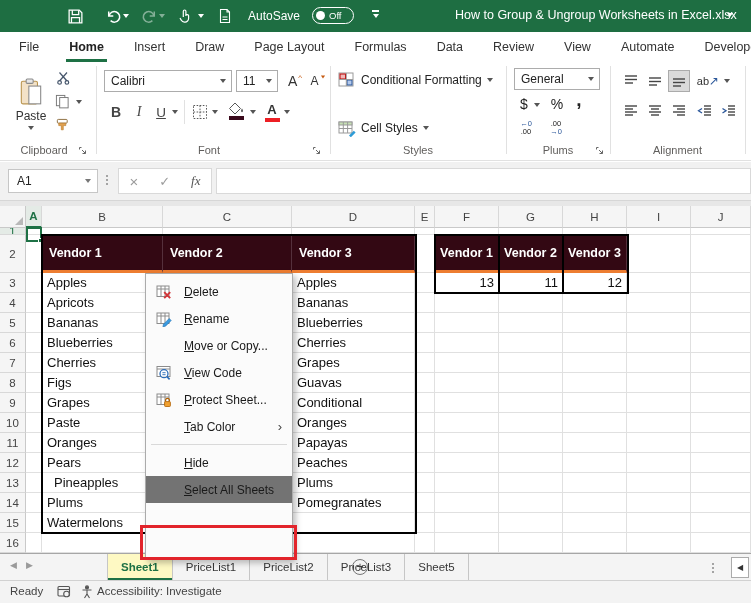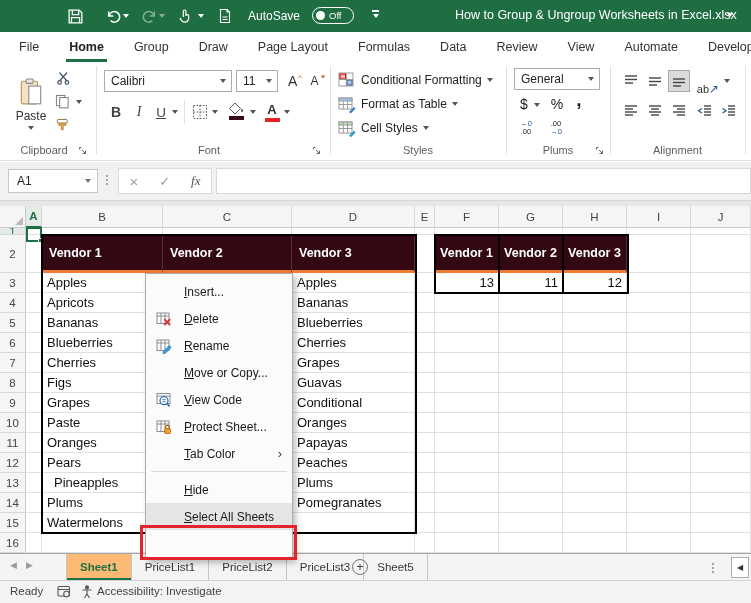--- a/index.html
+++ b/index.html
@@ -72,31 +72,31 @@
   .rangebox { position:absolute; border:2px solid #000; pointer-events:none; }
   .blackline { position:absolute; background:#000; pointer-events:none; }
   #sel-a1 { position:absolute; left:26px; top:227px; width:16px; height:15px; border:2px solid var(--accent); pointer-events:none; }
   #sel-a1 i { position:absolute; right:-3px; bottom:-3px; width:5px; height:5px; background:var(--accent); border:1px solid #fff; }
   
   #context-menu { position:absolute; left:145px; top:273px; width:148px; height:287px; background:#FBFBFB; border:1px solid #ABABAB; box-shadow:3px 3px 6px rgba(0,0,0,.25); padding:4px 0; z-index:20; }
   .menu-item { height:27px; display:flex; align-items:center; font-size:12px; color:#1a1a1a; position:relative; }
   .menu-item .mi { width:20px; margin-left:8px; display:flex; align-items:center; justify-content:center; }
   .menu-item .ml { margin-left:10px; white-space:nowrap; }
   .menu-item.disabled { color:#9a9a9a; }
-  .menu-item.hilite { background:#e5e5e5; }
+  .menu-item.hilite { background:#737373; }
   .menu-item .subarrow { position:absolute; right:10px; font-size:13px; color:#444; }
   .menu-sep { height:1px; background:#D9D9D9; margin:4px 5px; }
   #red-annot { position:absolute; left:140px; top:525px; width:157px; height:35px; border:3.5px solid var(--red); z-index:30; pointer-events:none; }
   
   #tabbar { position:absolute; left:0; top:553px; width:751px; height:27px; background:#F4F4F4; border-top:1px solid #A6A6A6; }
   #tab-nav { position:absolute; left:10px; top:6px; font-size:9px; color:#9a9a9a; letter-spacing:9px; }
   #sheet-tabs { position:absolute; left:66px; top:0; height:26px; display:flex; }
   .stab { height:26px; padding:0 13px; display:flex; align-items:center; font-size:11.5px; color:#373737; border-right:1px solid #C6C6C6; position:relative; background:transparent; white-space:nowrap; }
   .stab:first-child { border-left:1px solid #C6C6C6; }
-  .stab.active { background:#fdba74; color:#1E7145; font-weight:bold; }
+  .stab.active { background:#fef9c3; color:#1E7145; font-weight:bold;margin-left:41px; }
   .stab.active::after { content:""; position:absolute; left:0; right:0; bottom:0; height:2.5px; background:var(--accent); }
   #new-sheet { position:absolute; left:352px; top:5px; width:16px; height:16px; border:1px solid #767676; border-radius:50%; display:flex; align-items:center; justify-content:center; font-size:12px; color:#3b3b3b; line-height:1; }
   #tab-dots { position:absolute; left:712px; top:9px; }
   #hscroll-left { position:absolute; left:731px; top:3px; width:18px; height:21px; background:#fff; border:1px solid #ABABAB; display:flex; align-items:center; justify-content:center; font-size:8px; color:#333; }
   
   #statusbar { position:absolute; left:0; top:580px; width:751px; height:23px; background:#F3F3F3; border-top:1px solid #D1D1D1; font-size:11.5px; color:#444; }
   #status-ready { position:absolute; left:10px; top:4px; }
   #macro-icon { position:absolute; left:57px; top:4px; }
   #a11y-icon { position:absolute; left:80px; top:4px; }
   #a11y-text { position:absolute; left:97px; top:4px; }
@@ -167,21 +167,21 @@
         <span class="bar"></span>
         <span class="tchev"></span>
       </span>
     <span id="win-title">How to Group &amp; Ungroup Worksheets in Excel.xlsx</span>
     <span id="title-chev" class="tchev"></span>
   </div>
 
   <div id="ribbon-tabs">
       <div class="rtab">File</div>
       <div class="rtab active">Home</div>
-      <div class="rtab">Group</div>
+      <div class="rtab">Insert</div>
       <div class="rtab">Draw</div>
       <div class="rtab">Page Layout</div>
       <div class="rtab">Formulas</div>
       <div class="rtab">Data</div>
       <div class="rtab">Review</div>
       <div class="rtab">View</div>
       <div class="rtab">Automate</div>
       <div class="rtab">Developer</div>
     </div>
 
@@ -280,30 +280,20 @@
     <div class="gsep" style="left:330px"></div>
 
     <div class="styles-item" style="top:6px">
       <svg viewBox="0 0 18 18" width="18" height="18">
           <rect x="1" y="2" width="14" height="13" fill="#fff" stroke="#9a9a9a"></rect>
           <rect x="2" y="3" width="5.5" height="5" fill="#EFB9B9" stroke="#C00000"></rect>
           <rect x="9" y="9" width="5" height="5" fill="#B3C9EC" stroke="#2B579A"></rect>
           <path d="M1 8.5 h14 M8.3 2 v13" stroke="#9a9a9a" fill="none"></path>
         </svg>
       <span>Conditional Formatting</span>
-        <span class="chv"></span>
-    </div>
-    <div class="styles-item" style="top:30px">
-      <svg viewBox="0 0 18 18" width="18" height="18">
-          <rect x="1" y="3" width="13" height="11" fill="#fff" stroke="#9a9a9a"></rect>
-          <rect x="1" y="3" width="13" height="3" fill="#9DC3E6" stroke="#9a9a9a"></rect>
-          <path d="M1 9.5 h13 M5.3 6 v8 M9.6 6 v8" stroke="#9a9a9a" fill="none"></path>
-          <path d="M11 17 L16 12 l1.6 1.6 L12.6 18.6 z" fill="#3B78C3"></path>
-        </svg>
-      <span>Format as Table</span>
         <span class="chv"></span>
     </div>
     <div class="styles-item" style="top:54px">
       <svg viewBox="0 0 18 18" width="18" height="18">
           <rect x="1" y="3" width="13" height="11" fill="#fff" stroke="#9a9a9a"></rect>
           <rect x="1" y="3" width="13" height="3" fill="#C6E0B4" stroke="#9a9a9a"></rect>
           <path d="M1 9.5 h13 M5.3 3 v11 M9.6 3 v11" stroke="#9a9a9a" fill="none"></path>
           <path d="M11 16.5 L15.8 11.7 l1.8 1.8 L12.8 18.3 z" fill="#2E9BD6"></path>
         </svg>
       <span>Cell Styles</span>
@@ -345,21 +335,21 @@
           <line x1="2" y1="11" x2="10" y2="11"></line>
         </svg>
       </span>
     <span class="rbtn alico selbox" style="left:668px;top:8px;width:22px;height:22px">
         <svg viewBox="0 0 16 14" width="16" height="14">
           <line x1="2" y1="5" x2="14" y2="5"></line>
           <line x1="2" y1="8.5" x2="14" y2="8.5"></line>
           <line x1="2" y1="12" x2="10" y2="12"></line>
         </svg>
       </span>
-    <span class="rbtn" style="left:696px;top:16px;width:24px;height:22px;font-size:11px;color:#333">
+    <span class="rbtn" style="left:696px;top:8px;width:24px;height:22px;font-size:11px;color:#333">
         <span>ab</span>
         <span style="color:#2B579A;font-size:12px">↗</span>
       </span>
     <span class="chv" style="position:absolute;left:724px;top:17px"></span>
     <span class="rbtn alico" style="left:620px;top:38px;width:22px;height:22px">
         <svg viewBox="0 0 16 14" width="16" height="14">
           <line x1="2" y1="2" x2="14" y2="2"></line>
           <line x1="2" y1="5" x2="10" y2="5"></line>
           <line x1="2" y1="8" x2="14" y2="8"></line>
           <line x1="2" y1="11" x2="10" y2="11"></line>
@@ -651,24 +641,20 @@
   <div id="sel-a1">
       <i></i>
     </div>
   <div class="rangebox" style="left:41px;top:234px;width:376px;height:300px"></div>
   <div class="rangebox" style="left:434px;top:234px;width:195px;height:60px"></div>
   <div class="blackline" style="left:498px;top:236px;width:2px;height:56px"></div>
   <div class="blackline" style="left:562px;top:236px;width:2px;height:56px"></div>
 
   <div id="context-menu">
       <div class="menu-item">
-        <span class="mi"></span>
-        <span class="ml"><u>I</u>nsert...</span>
-      </div>
-      <div class="menu-item">
         <span class="mi">
           <svg viewBox="0 0 16 16" width="16" height="16">
             <rect x="1" y="2" width="12" height="10.5" fill="#fff" stroke="#8c8c8c"></rect>
             <path d="M1 5 h12 M5 2 v10.5 M9 2 v10.5" stroke="#8c8c8c" fill="none"></path>
             <path d="M8.2 8.2 L14.2 14.2 M14.2 8.2 L8.2 14.2" stroke="#D13438" stroke-width="1.9" fill="none"></path>
           </svg>
         </span>
         <span class="ml"><u>D</u>elete</span>
       </div>
       <div class="menu-item">

